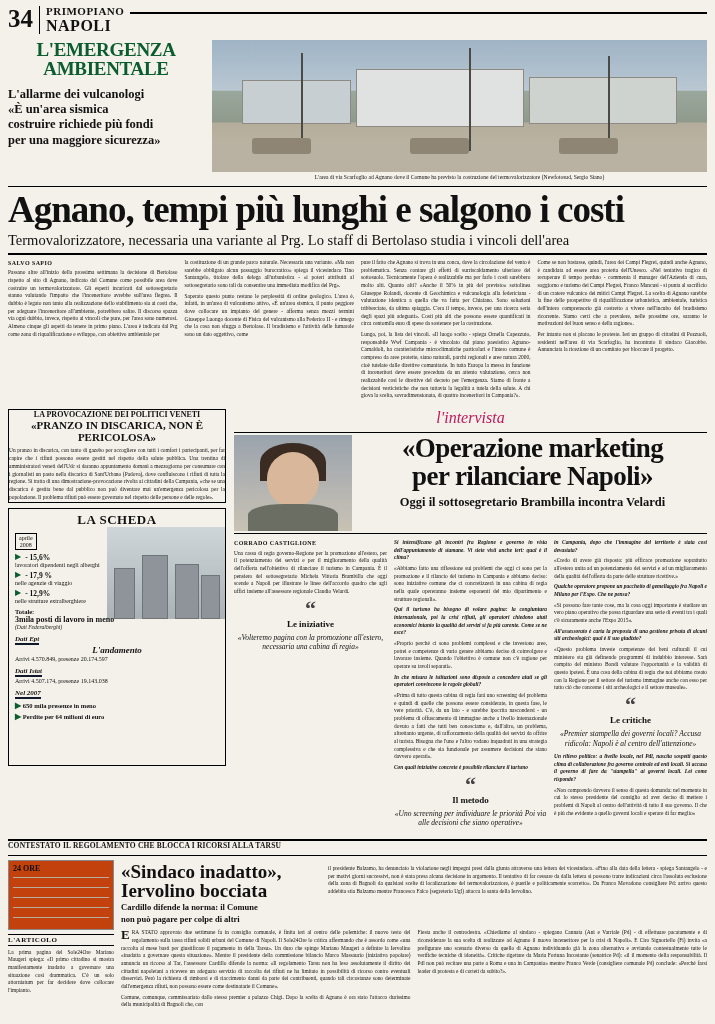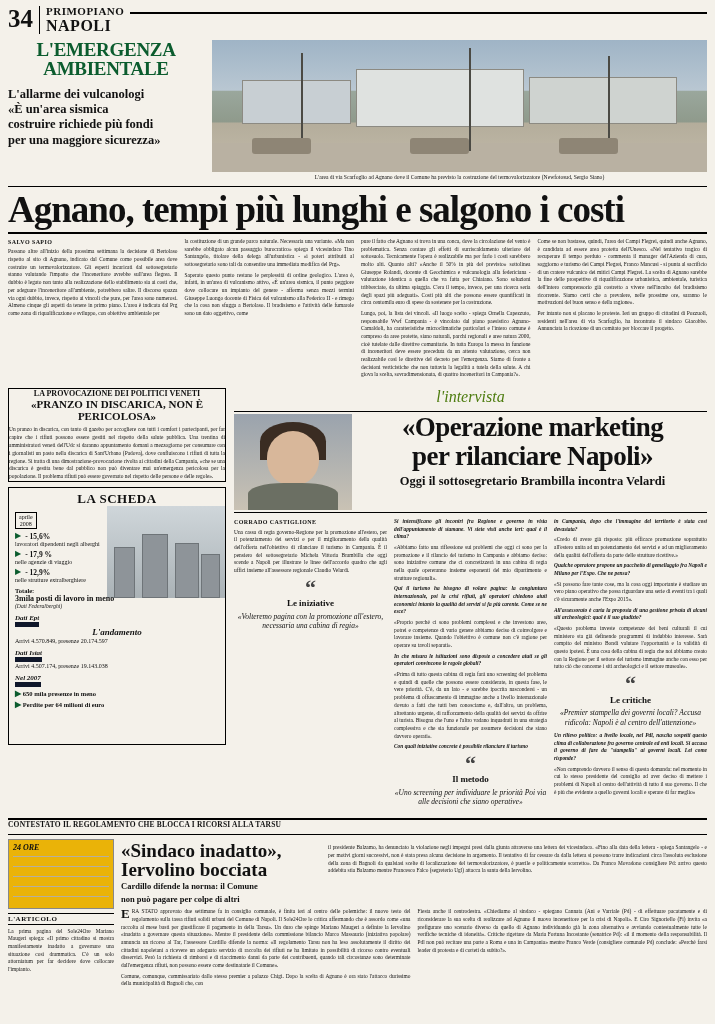--- a/index.html
+++ b/index.html
@@ -75,27 +75,27 @@
   .castle .tower { position:absolute; bottom:0; background:#8e9499; border:1px solid #6e7478; }
   .scheda-inner { position:relative; padding:4px 6px; font-size:6px; }
   .date-chip { display:inline-block; border:1px solid #000; padding:1px 3px; font-size:6px; line-height:1.1; text-align:center; }
   .stat-row { display:flex; align-items:flex-start; gap:4px; margin-top:3px; }
   .arrow { color:#0b5c2e; font-size:8px; line-height:1; }
   .stat-val { font-weight:bold; font-size:7.5px; }
   .stat-lab { font-size:6px; }
   .tot { font-weight:bold; font-size:6.5px; margin-top:4px; }
   .tot2 { font-weight:bold; font-size:8px; }
   .tot3 { font-size:5.6px; font-style:italic; }
-  .sec-h { font-weight:bold; font-size:7px; font-style:italic; margin-top:5px; border-bottom:5px solid #0f172a; display:inline-block; }
+  .sec-h { font-weight:bold; font-size:7px; font-style:italic; margin-top:5px; border-bottom:2px solid #0f172a; display:inline-block; }
   .andamento { font-style:italic; font-size:9px; font-weight:bold; text-align:center; }
   .line { font-size:6px; margin-top:1px; }
   .bullet-line { font-size:6.5px; font-weight:bold; margin-top:3px; }
 
   
-  .intervista-label { font-family:"Liberation Serif",serif; font-style:italic; font-size:16px; text-align:center; color:#4d7c0f; }
+  .intervista-label { font-family:"Liberation Serif",serif; font-style:italic; font-size:16px; text-align:center; color:#be185d; }
   .int-head { font-size:27px; font-weight:bold; line-height:0.98; text-align:center; letter-spacing:-0.6px; margin-top:2px; }
   .int-deck { font-size:12.5px; font-weight:bold; text-align:center; margin-top:5px; }
   .portrait {
     width:118px; height:96px; float:left; margin:0 6px 2px 0;
     background:linear-gradient(#9aa3ad,#c9c2b4);
     position:relative; overflow:hidden;
   }
   .portrait .face { position:absolute; left:28%; top:18%; width:44%; height:56%; background:#d8b79a; border-radius:50% 50% 45% 45%; }
   .portrait .hair { position:absolute; left:22%; top:8%; width:56%; height:40%; background:#3a2c22; border-radius:50% 50% 0 0; }
   .portrait .body { position:absolute; left:12%; bottom:0; width:76%; height:28%; background:#6b6f63; border-radius:40% 40% 0 0; }
@@ -107,21 +107,21 @@
   .pullbox { text-align:center; margin:5px 0; }
   .pull-mark { font-size:22px; font-weight:bold; line-height:0.7; color:#444; }
   .pull-h { font-weight:bold; font-size:9px; margin-top:2px; }
   .pull-t { font-size:7.5px; font-style:italic; line-height:1.25; margin-top:2px; }
 
   
   .bottom-rule { border-top:2px solid #000; margin-top:6px; }
   .bottomband { display:flex; gap:7px; margin-top:4px; }
   .bb-left { width:106px; }
   .bb-mid { flex:1; }
-  .news-thumb { width:100%; height:70px; background:#eab308; border:1px solid #888; position:relative; overflow:hidden;font-style:italic; }
+  .news-thumb { width:100%; height:70px; background:#c2410c; border:1px solid #888; position:relative; overflow:hidden; }
   .news-thumb .nt-head { position:absolute; top:3px; left:4px; font-size:8px; font-weight:bold; }
   .news-thumb .nt-line { position:absolute; left:4px; right:4px; height:1px; background:#b5ae9f; }
   .art-label { font-size:7px; font-weight:bold; letter-spacing:0.5px; margin-top:4px; border-top:1px solid #000; border-bottom:1px solid #000; padding:1px 0; }
   .small-body { font-size:5.4px; line-height:1.42; text-align:justify; margin-top:3px; }
 
   .contested { font-size:7.5px; font-weight:bold; letter-spacing:0.2px; }
   .bh { font-size:19px; font-weight:bold; line-height:1.0; margin-top:2px; }
   .bdeck { font-size:8.5px; font-weight:bold; line-height:1.15; margin-top:3px; }
   .b4 { display:flex; gap:7px; margin-top:4px; }
   .b4 .c { flex:1; font-size:5.4px; line-height:1.42; text-align:justify; }
@@ -167,20 +167,21 @@
         <div class="debris" style="left:8%"></div>
         <div class="debris" style="left:40%"></div>
         <div class="debris" style="left:70%"></div>
       </div>
       <div class="caption">L'area di via Scarfoglio ad Agnano dove il Comune ha previsto la costruzione del termovalorizzatore (Newfotosud, Sergio Siano)</div>
     </div>
   </div>
 
   <div class="rule-thin"></div>
   <div class="headline">Agnano, tempi più lunghi e salgono i costi</div>
+  <div class="deck">Termovalorizzatore, necessaria una variante al Prg. Lo staff di Bertolaso studia i vincoli dell'area</div>
   <div class="rule-thick"></div>
 
   <div class="body5">
     <div class="col">
       <div class="byline">SALVO SAPIO</div>
       <p>Passano altre all'inizio della prossima settimana la decisione di Bertolaso rispetto al sito di Agnano, indicato dal Comune come possibile area dove costruire un termovalorizzatore. Gli esperti incaricati dal sottosegretario stanno valutando l'impatto che l'inceneritore avrebbe sull'area flegrea. Il dubbio è legato non tanto alla realizzazione dello stabilimento sia ai costi che, per adeguare l'inceneritore all'ambiente, potrebbero salire. Il discorso spazza via ogni dubbio, invece, rispetto ai vincoli che pure, per l'area sono numerosi. Almeno cinque gli aspetti da tenere in primo piano. L'area è indicata dal Prg come zona di riqualificazione e sviluppo, con obiettivo ambientale per</p>
     </div>
     <div class="col">
       <p>la costituzione di un grande parco naturale. Necessaria una variante. «Ma non sarebbe obbligato alcun passaggio burocratico» spiega il vicesindaco Tino Santangelo, titolare della delega all'urbanistica - «i poteri attribuiti al sottosegretario sono tali da consentire una immediata modifica del Prg».</p>
       <p>Saperato questo punto restano le perplessità di ordine geologico. L'area è, infatti, in un'area di vulcanismo attivo, «È un'area sismica, il punto peggiore dove collocare un impianto del genere - afferma senza mezzi termini Giuseppe Luongo docente di Fisica del vulcanismo alla Federico II - e rimego che la cosa non sfugga a Bertolaso. Il bradisismo e l'attività delle fumarole sono un dato oggettivo, come</p>

